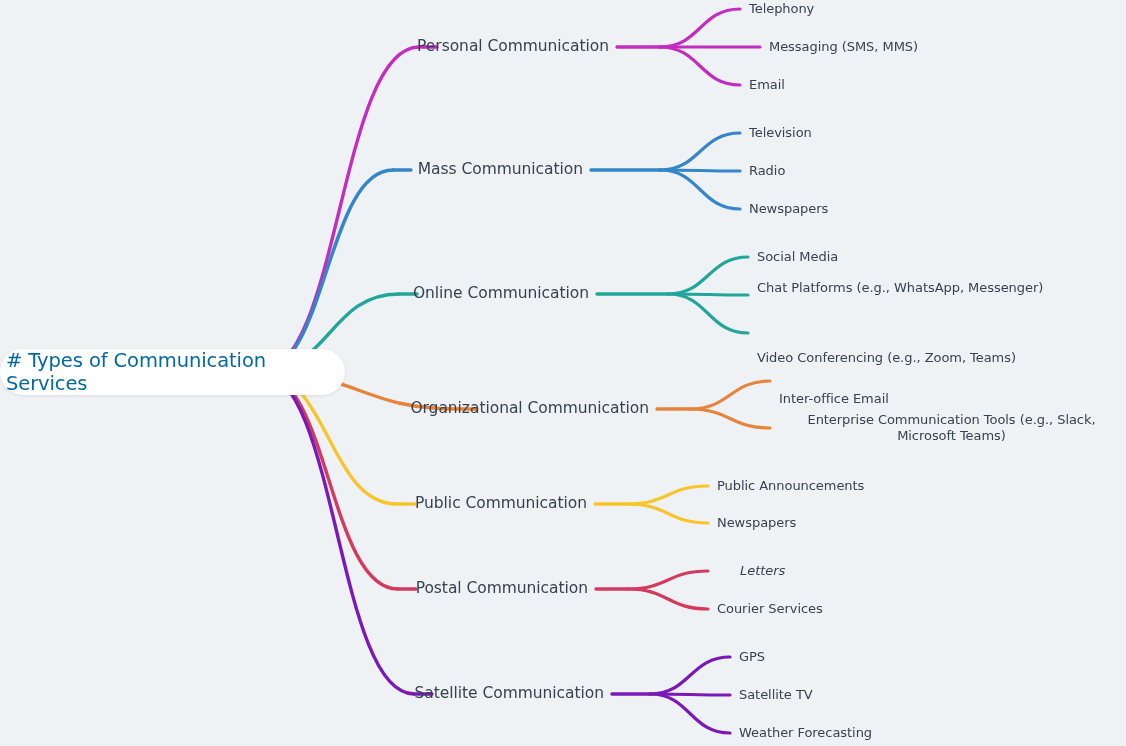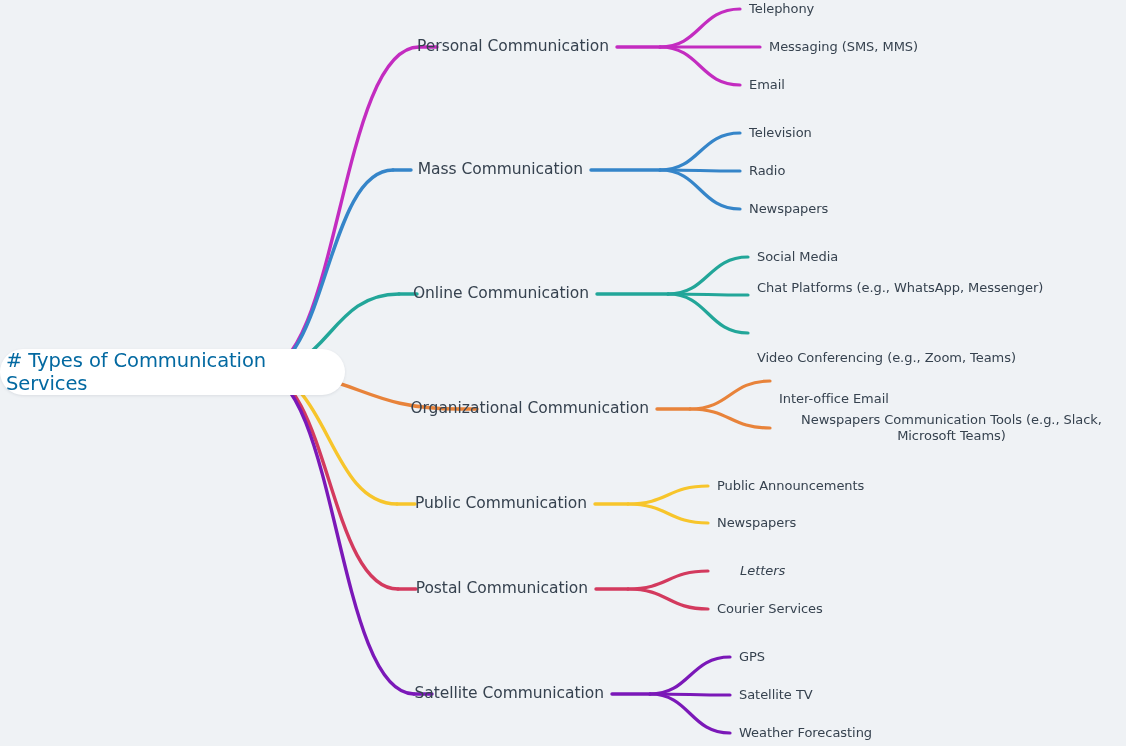--- a/index.html
+++ b/index.html
@@ -128,21 +128,21 @@
       <div class="node-label branch-label" style="left: 163px; top: 170px; width: 420px;"><span>Mass Communication</span></div>
       <div class="node-label leaf-label" style="left: 749px; top: 133px;"><span>Television</span></div>
       <div class="node-label leaf-label" style="left: 749px; top: 171px;"><span>Radio</span></div>
       <div class="node-label leaf-label" style="left: 749px; top: 209px;"><span>Newspapers</span></div>
       <div class="node-label branch-label" style="left: 169px; top: 294px; width: 420px;"><span>Online Communication</span></div>
       <div class="node-label leaf-label" style="left: 757px; top: 257px;"><span>Social Media</span></div>
       <div class="node-label leaf-label" style="left: 757px; top: 288px;"><span>Chat Platforms (e.g., WhatsApp, Messenger)</span></div>
       <div class="node-label leaf-label" style="left: 757px; top: 333px; margin-top: 25px;"><span>Video Conferencing (e.g., Zoom, Teams)</span></div>
       <div class="node-label branch-label" style="left: 229px; top: 409px; width: 420px;"><span>Organizational Communication</span></div>
       <div class="node-label leaf-label" style="left: 779px; top: 381px; margin-top: 18px;"><span>Inter-office Email</span></div>
-      <div class="node-label leaf-label wrapped" style="left: 779px; top: 428px;"><span>Newspapers Communication Tools (e.g., Slack, Microsoft Teams)</span></div>
+      <div class="node-label leaf-label wrapped" style="left: 779px; top: 428px;"><span>Enterprise Communication Tools (e.g., Slack, Microsoft Teams)</span></div>
       <div class="node-label branch-label" style="left: 167px; top: 504px; width: 420px;"><span>Public Communication</span></div>
       <div class="node-label leaf-label" style="left: 717px; top: 486px;"><span>Public Announcements</span></div>
       <div class="node-label leaf-label" style="left: 717px; top: 523px;"><span>Newspapers</span></div>
       <div class="node-label branch-label" style="left: 168px; top: 589px; width: 420px;"><span>Postal Communication</span></div>
       <div class="node-label leaf-label" style="left: 740px; top: 571px; font-style: italic;"><span>Letters</span></div>
       <div class="node-label leaf-label" style="left: 717px; top: 609px;"><span>Courier Services</span></div>
       <div class="node-label branch-label" style="left: 184px; top: 694px; width: 420px;"><span>Satellite Communication</span></div>
       <div class="node-label leaf-label" style="left: 739px; top: 657px;"><span>GPS</span></div>
       <div class="node-label leaf-label" style="left: 739px; top: 695px;"><span>Satellite TV</span></div>
       <div class="node-label leaf-label" style="left: 739px; top: 733px;"><span>Weather Forecasting</span></div>

